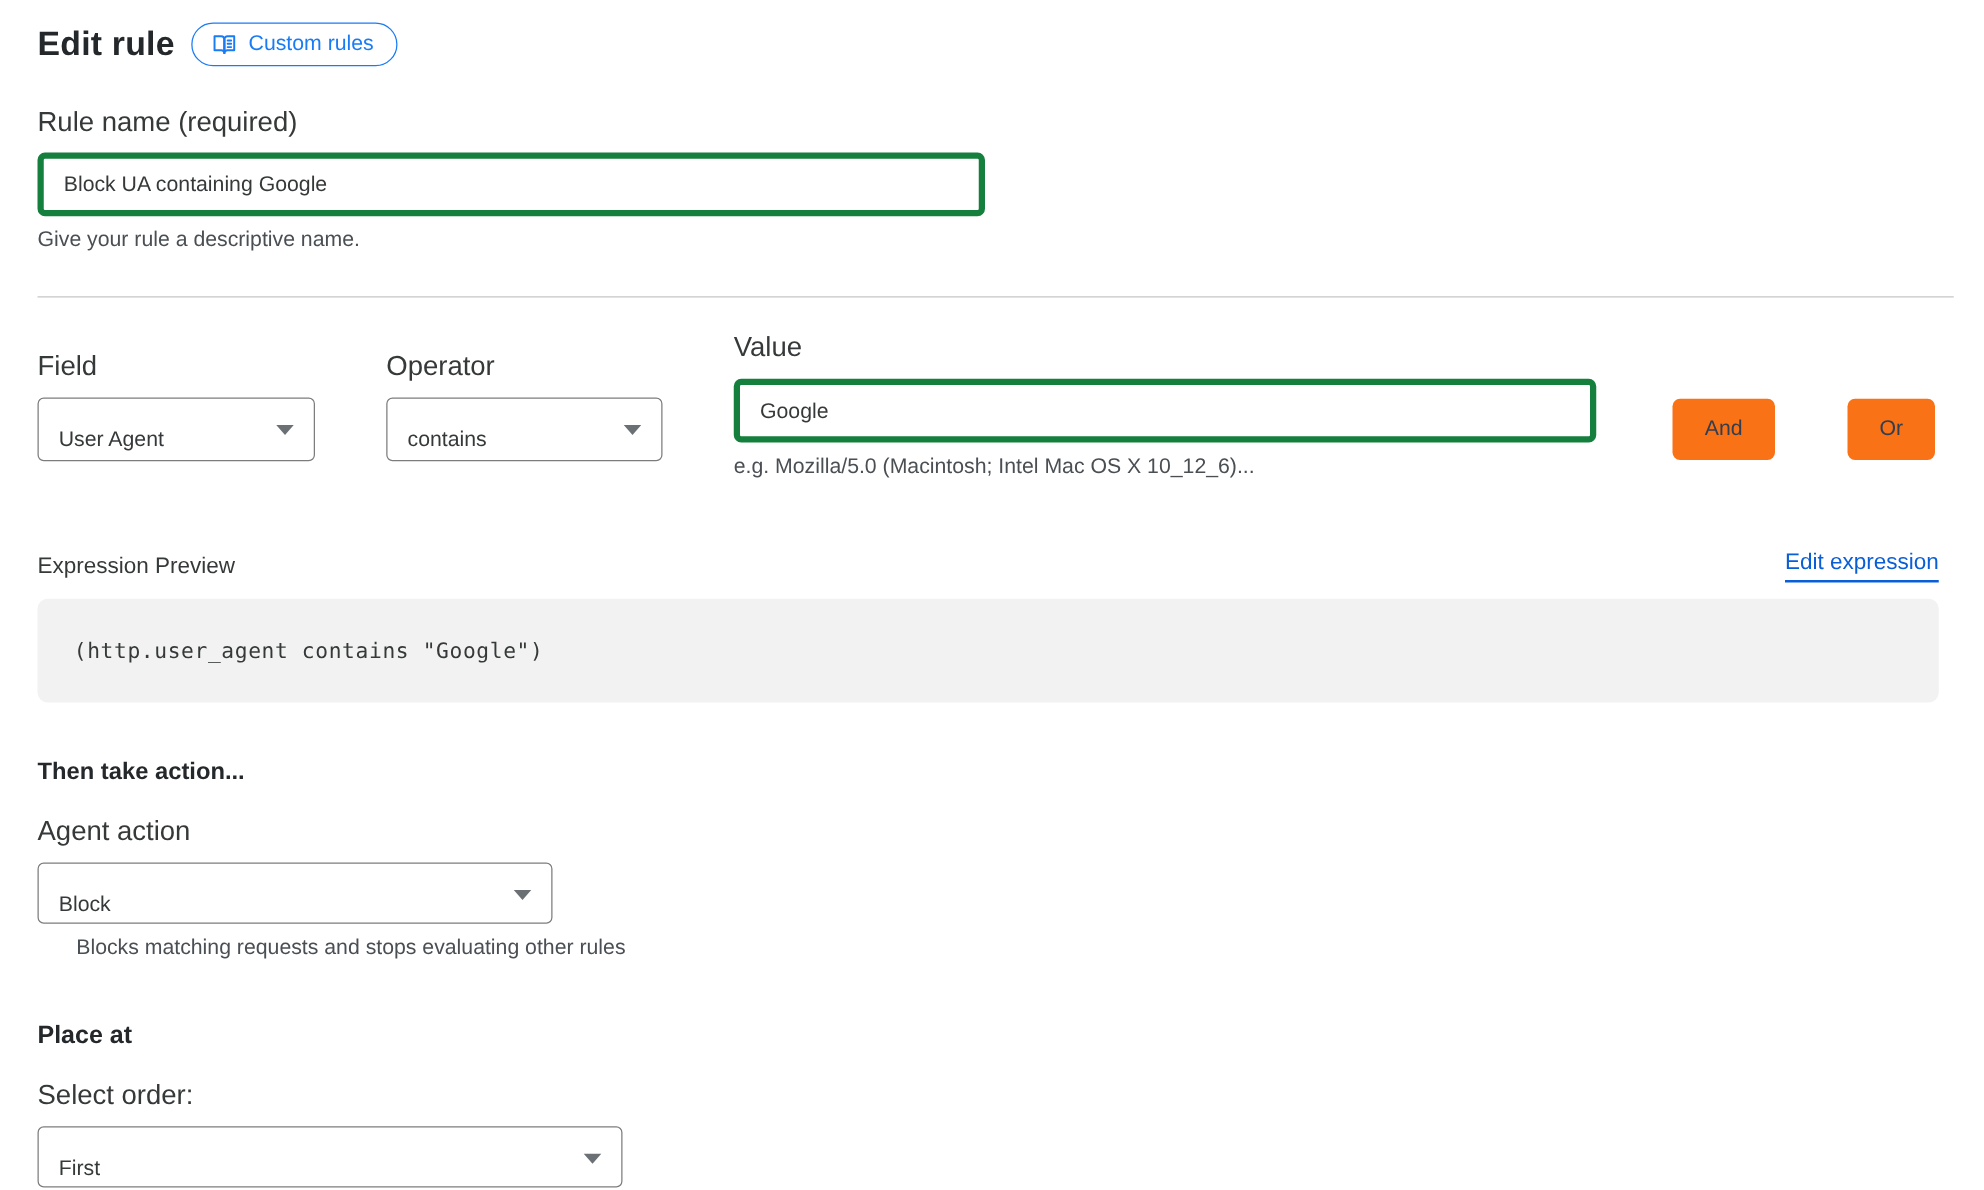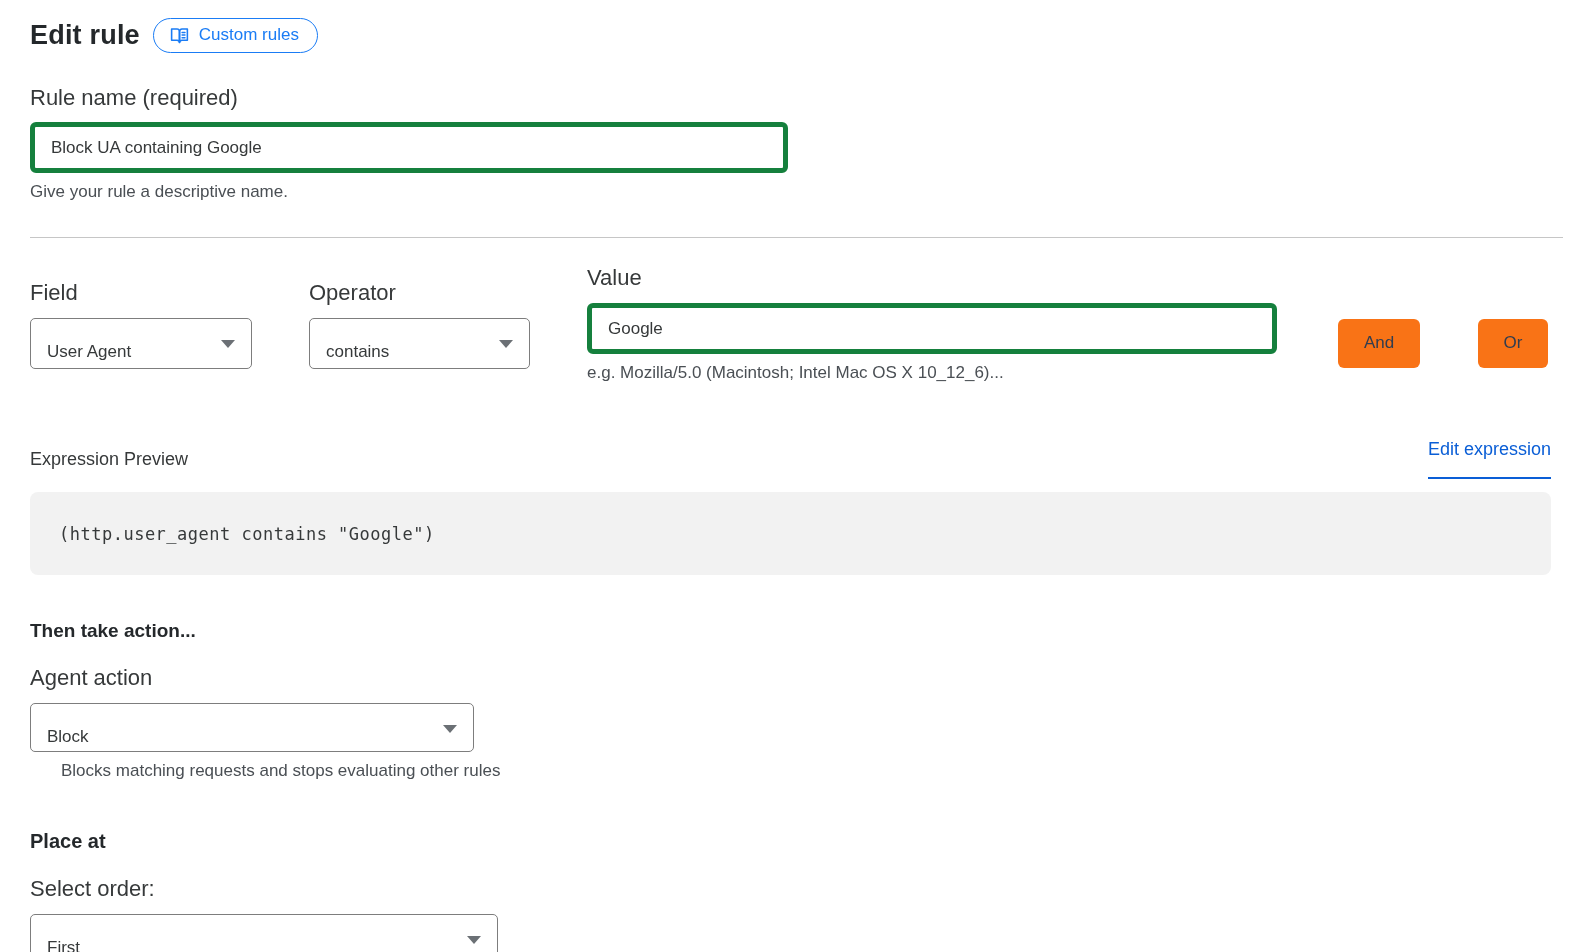--- a/index.html
+++ b/index.html
@@ -78,37 +78,37 @@
   .btn-and { width: 82px; margin-right: 14px; }
   .btn-or  { width: 70px; }
 
   
   .preview-row {
     display: flex; justify-content: space-between; align-items: center;
     margin-top: 56px; width: 1521px;
   }
   .edit-link {
     font-size: 18px; color: #0a5ed6; text-decoration: none;
-    border-bottom: 2px solid #0a5ed6; padding-bottom: 17px; cursor: pointer;
+    border-bottom: 2px solid #0a5ed6; padding-bottom: 4px; cursor: pointer;
   }
   .code-box {
     margin-top: 13px; width: 1521px; height: 83px;
     background: #f2f2f2; border-radius: 8px;
     display: flex; align-items: center; padding: 0 29px;
   }
   .code-text {
     font-family: "DejaVu Sans Mono", "Liberation Mono", monospace;
     font-size: 17px; color: #36393a; letter-spacing: .5px;
   }
 
   
   .section-heading { font-size: 19px; font-weight: 700; color: #24282b; }
   .action-heading { margin-top: 45px; }
   .action-label { margin-top: 23px; }
-  .action-select { width: 444px; height: 49px; margin-top: 12px; }
+  .action-select { width: 412px; height: 49px; margin-top: 12px; }
   .action-helper { margin-top: 9px; margin-left: 31px; }
 
   
   .place-heading { margin-top: 49px; font-size: 20px; }
   .order-label { margin-top: 23px; }
   .order-select { width: 468px; height: 49px; margin-top: 12px; }
 </style>
 </head>
 <body>
 

